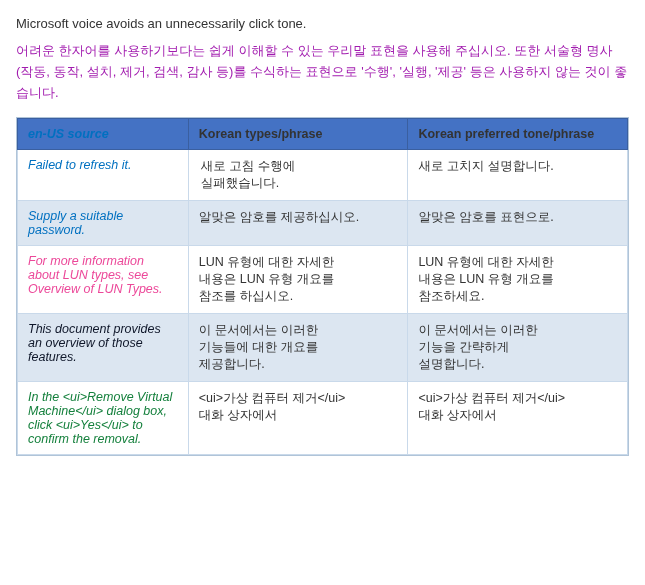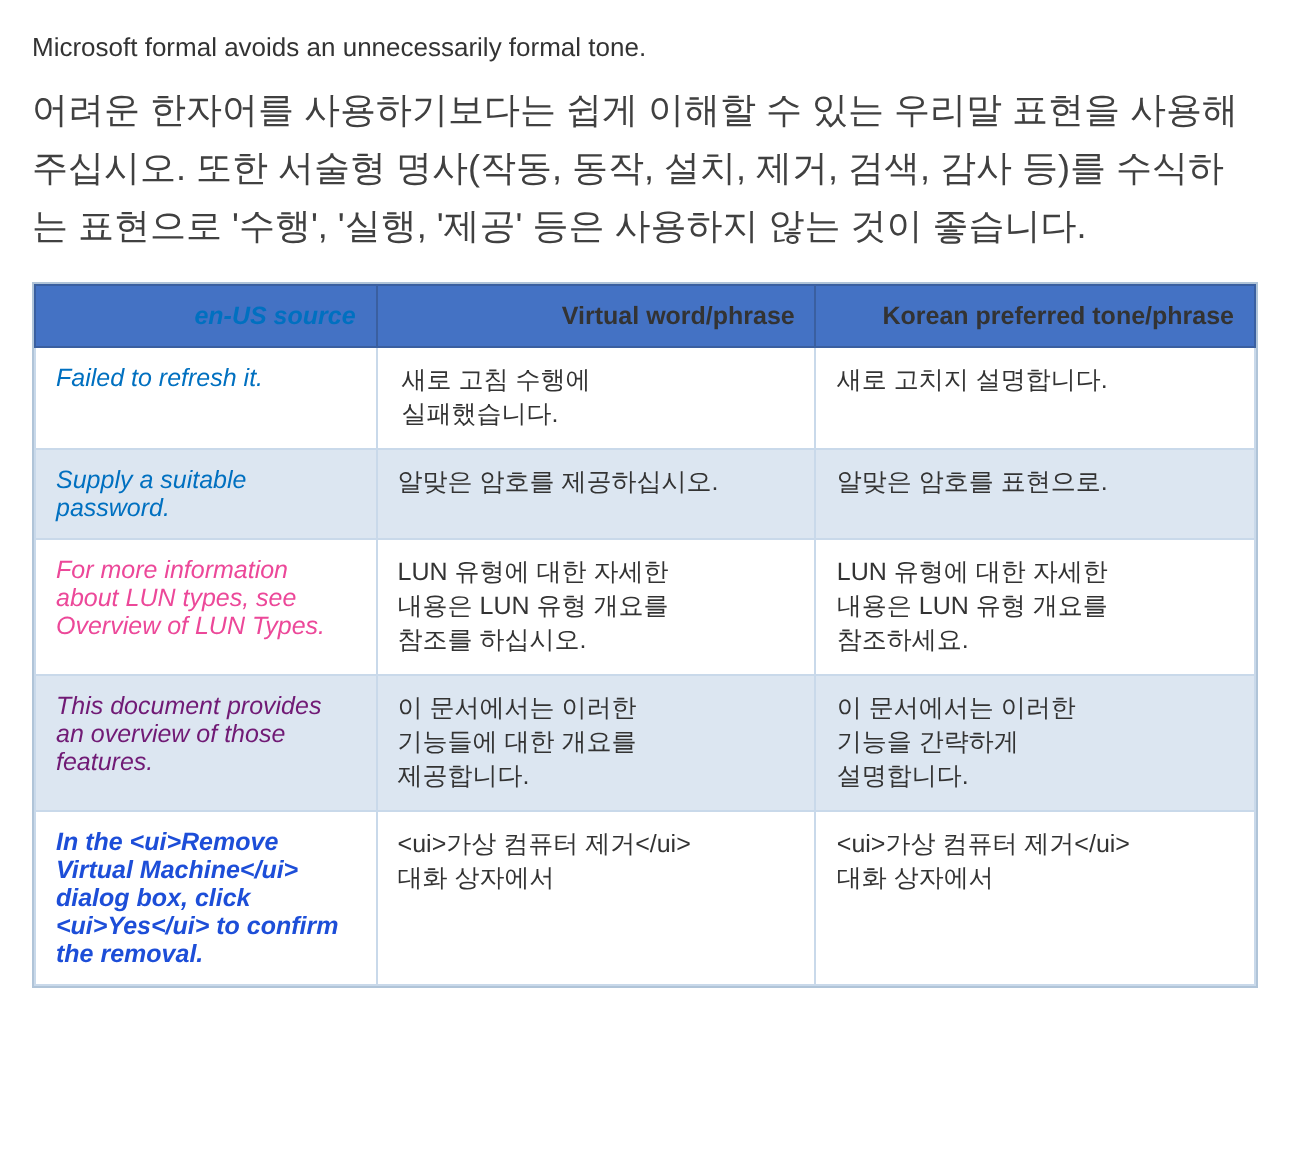--- a/index.html
+++ b/index.html
@@ -12,38 +12,38 @@
       min-height: 585px;
       padding: 16px;
     }
     .intro-english {
       margin-bottom: 10px;
       color: #333;
       font-size: 13px;
     }
     .intro-korean {
       margin-bottom: 14px;
-      color: #404040;
-      font-size: 18px;
+      color: #a21caf;
+      font-size: 13px;
       line-height: 1.6;
     }
     .table-wrapper {
       border: 1px solid #b0c4d8;
     }
     table {
       width: 100%;
       border-collapse: collapse;
     }
     thead tr th {
       background-color: #4472c4;
       color: #fff;
       font-weight: bold;
       font-size: 12.5px;
       padding: 8px 10px;
-      text-align: right;
+      text-align: left;
       border: 1px solid #3a5fa0;
     }
     tbody tr td {
       padding: 8px 10px;
       vertical-align: top;
       font-size: 12.5px;
       border: 1px solid #c9d9ea;
     }
     tbody tr:nth-child(even) td {
       background-color: #dce6f1;
@@ -61,29 +61,29 @@
       color: #333;
     }
     .col-preferred {
       width: 36%;
       color: #333;
     }
   </style>
 </head>
 <body>
 
-<p class="intro-english">Microsoft formal avoids an unnecessarily formal tone.</p>
+<p class="intro-english">Microsoft voice avoids an unnecessarily click tone.</p>
 <p class="intro-korean">어려운 한자어를 사용하기보다는 쉽게 이해할 수 있는 우리말 표현을 사용해 주십시오. 또한 서술형 명사(작동, 동작, 설치, 제거, 검색, 감사 등)를 수식하는 표현으로 '수행', '실행, '제공' 등은 사용하지 않는 것이 좋습니다.</p>
 
 <div class="table-wrapper">
   <table>
     <thead>
       <tr>
         <th class="col-source">en-US source</th>
-        <th class="col-korean">Virtual word/phrase</th>
+        <th class="col-korean">Korean types/phrase</th>
         <th class="col-preferred">Korean preferred tone/phrase</th>
       </tr>
     </thead>
     <tbody id="table-body">
     <tr>
           <td class="col-source" style="color: rgb(0, 112, 192);">Failed to refresh it.</td>
           <td class="col-korean" style="white-space: pre-line; padding-left: 12px;">새로 고침 수행에
 실패했습니다.</td>
           <td class="col-preferred" style="white-space: pre-line;">새로 고치지 설명합니다.</td>
         </tr>
@@ -95,30 +95,30 @@
         <tr>
           <td class="col-source" style="font-style: italic; color: #ec4899;">For more information about LUN types, see Overview of LUN Types.</td>
           <td class="col-korean" style="white-space: pre-line;">LUN 유형에 대한 자세한
 내용은 LUN 유형 개요를
 참조를 하십시오.</td>
           <td class="col-preferred" style="white-space: pre-line;">LUN 유형에 대한 자세한
 내용은 LUN 유형 개요를
 참조하세요.</td>
         </tr>
         <tr>
-          <td class="col-source" style="font-style: italic; color: #701a75;">This document provides an overview of those features.</td>
+          <td class="col-source" style="font-style: italic; color: #0f172a;">This document provides an overview of those features.</td>
           <td class="col-korean" style="white-space: pre-line;">이 문서에서는 이러한
 기능들에 대한 개요를
 제공합니다.</td>
           <td class="col-preferred" style="white-space: pre-line;">이 문서에서는 이러한
 기능을 간략하게
 설명합니다.</td>
         </tr>
         <tr>
-          <td class="col-source" style="font-style: italic; color: #1d4ed8; font-weight: bold;">In the &lt;ui&gt;Remove Virtual Machine&lt;/ui&gt; dialog box, click &lt;ui&gt;Yes&lt;/ui&gt; to confirm the removal.</td>
+          <td class="col-source" style="font-style: italic; color: #15803d;">In the &lt;ui&gt;Remove Virtual Machine&lt;/ui&gt; dialog box, click &lt;ui&gt;Yes&lt;/ui&gt; to confirm the removal.</td>
           <td class="col-korean" style="white-space: pre-line;">&lt;ui&gt;가상 컴퓨터 제거&lt;/ui&gt;
 대화 상자에서</td>
           <td class="col-preferred" style="white-space: pre-line;">&lt;ui&gt;가상 컴퓨터 제거&lt;/ui&gt;
 대화 상자에서</td>
         </tr>
       </tbody>
   </table>
 </div>
 
 </body></html>

